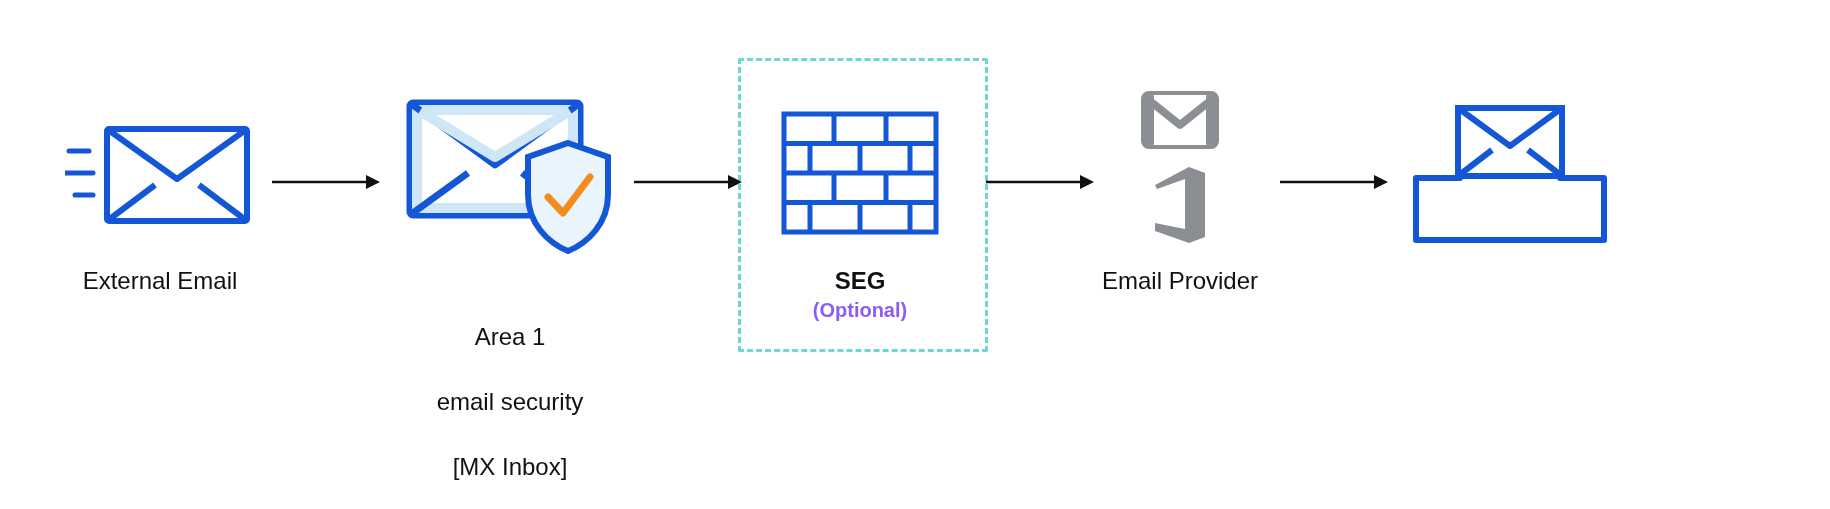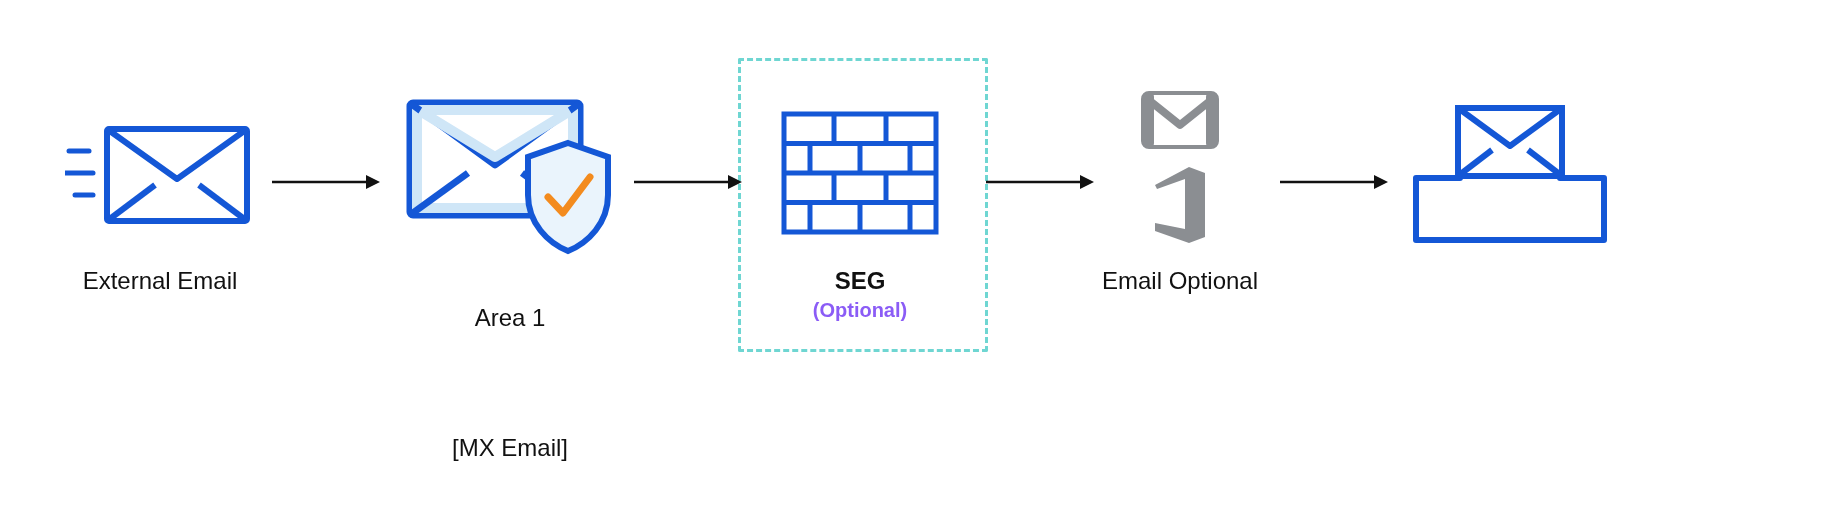--- a/index.html
+++ b/index.html
@@ -82,21 +82,21 @@
     <div class="label">External Email</div>
   </div>
 
   <div class="arrow" style="left:270px; width:110px;">
     <svg width="110" height="20" viewBox="0 0 110 20">
       <line x1="2" y1="10" x2="96" y2="10" stroke="#111" stroke-width="2.5"></line>
       <polygon points="96,3 110,10 96,17" fill="#111"></polygon>
     </svg>
   </div>
 
-  <div class="node" style="left:380px; top:70px; width:260px;">
+  <div class="node" style="left:380px; top:70px; width:260px;gap:19px;">
     <div class="icon-box" style="height:200px;">
       <svg width="220" height="170" viewBox="0 0 220 170">
 
         <g transform="translate(10,18)">
           <rect x="0" y="0" width="170" height="112" fill="#ffffff" stroke="#1457d6" stroke-width="7" rx="3"></rect>
 
           <rect x="7" y="7" width="156" height="98" fill="none" stroke="#cfe6f7" stroke-width="10"></rect>
           <polyline points="0,0 85,62 170,0" fill="none" stroke="#1457d6" stroke-width="7" stroke-linejoin="round"></polyline>
           <polyline points="10,8 85,54 160,8" fill="none" stroke="#cfe6f7" stroke-width="10" stroke-linejoin="round"></polyline>
           <line x1="0" y1="112" x2="58" y2="70" stroke="#1457d6" stroke-width="7"></line>
@@ -104,22 +104,22 @@
         </g>
 
         <g transform="translate(128,58)">
           <path d="M40 0 L80 14 V52 C80 80 60 100 40 108 C20 100 0 80 0 52 V14 Z" fill="#eaf4fc" stroke="#1457d6" stroke-width="6"></path>
           <polyline points="20,54 35,70 62,34" fill="none" stroke="#f38b1e" stroke-width="7" stroke-linecap="round" stroke-linejoin="round"></polyline>
         </g>
       </svg>
     </div>
     <div class="label">
       <span>Area 1</span><br>
-      <br>
-      <span>[MX Email]</span>
+      <span>email security</span><br>
+      <span>[MX Inbox]</span>
     </div>
   </div>
 
   <div class="arrow" style="left:632px; width:110px;">
     <svg width="110" height="20" viewBox="0 0 110 20">
       <line x1="2" y1="10" x2="96" y2="10" stroke="#111" stroke-width="2.5"></line>
       <polygon points="96,3 110,10 96,17" fill="#111"></polygon>
     </svg>
   </div>
 
@@ -169,21 +169,21 @@
           <rect x="2" y="2" width="11" height="54" rx="4" fill="#8b8e92"></rect>
           <rect x="65" y="2" width="11" height="54" rx="4" fill="#8b8e92"></rect>
         </svg>
       </span>
       <span>
         <svg width="66" height="80" viewBox="0 0 66 80">
           <path d="M42 2 L58 8 V72 L42 78 L8 66 V58 L38 64 V14 L10 24 L8 20 Z" fill="#8b8e92"></path>
         </svg>
       </span>
     </div>
-    <div class="label">Email Optional</div>
+    <div class="label">Email Provider</div>
   </div>
 
   <div class="arrow" style="left:1278px; width:110px;">
     <svg width="110" height="20" viewBox="0 0 110 20">
       <line x1="2" y1="10" x2="96" y2="10" stroke="#111" stroke-width="2.5"></line>
       <polygon points="96,3 110,10 96,17" fill="#111"></polygon>
     </svg>
   </div>
 
   <div class="node" style="left:1400px; top:85px; width:220px;">

